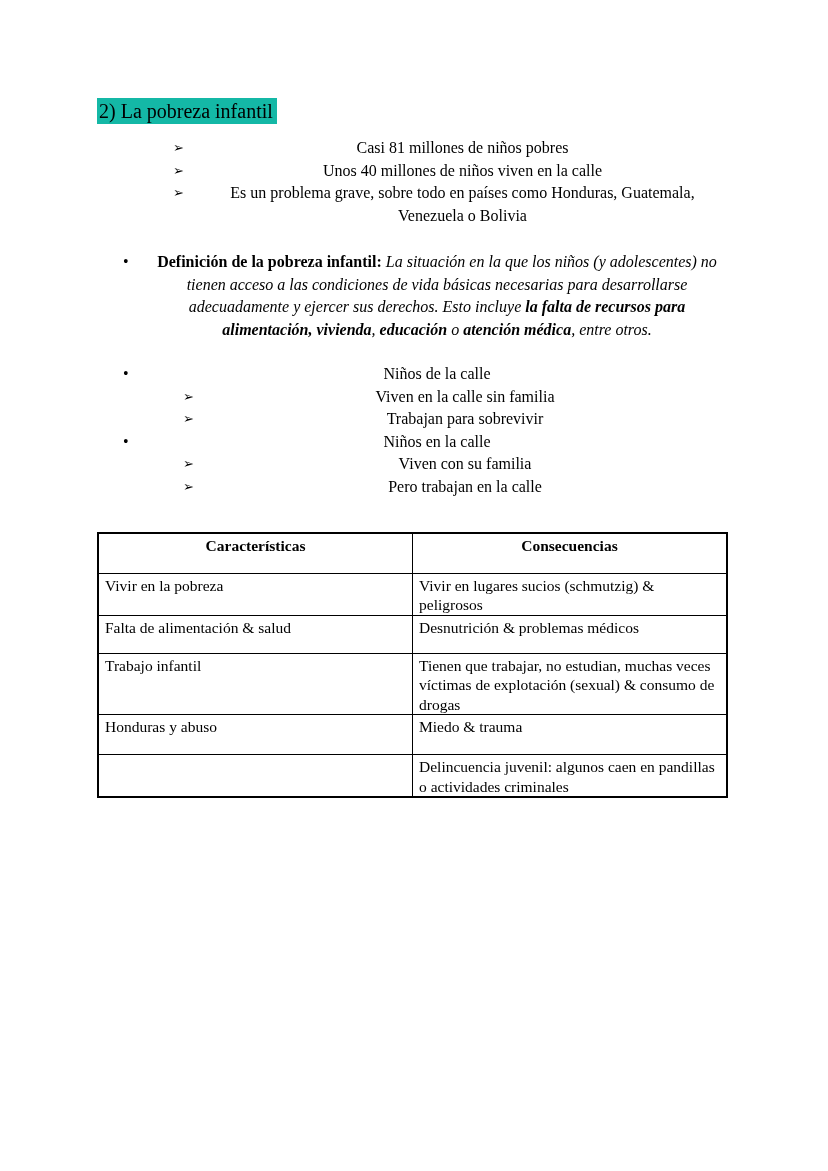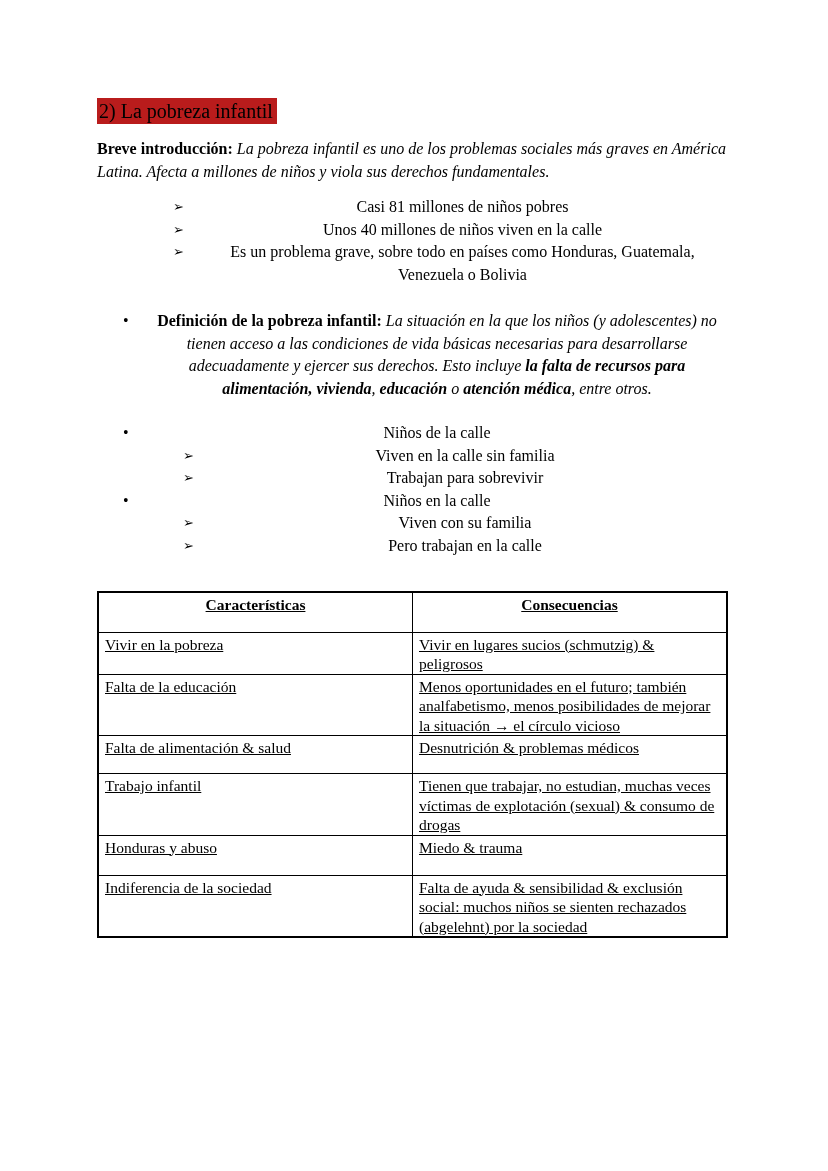--- a/index.html
+++ b/index.html
@@ -6,21 +6,21 @@
   html,body { background:#ffffff; }
   body {
     width:828px; height:1171px; overflow:hidden;
     font-family:"Liberation Serif","DejaVu Serif",serif;
     color:#000;
   }
   .page { padding:98px 100px 0 97px; }
 
   
   .title-line { font-size:20px; line-height:27px; font-weight:normal; margin-bottom:12px; }
-  .hl { background:#b91c1c; padding:2px 4px 2px 2px; }
+  .hl { background:#14b8a6; padding:2px 4px 2px 2px; }
 
   
   .intro { font-size:16px; line-height:23px; margin-bottom:13px; }
   .b  { font-weight:bold; }
   .i  { font-style:italic; }
   .bi { font-weight:bold; font-style:italic; }
   .u  { }
 
   
   .list { font-size:16px; line-height:22.5px; }
@@ -37,32 +37,31 @@
 
   
   table.data-table {
     width:631px; border-collapse:collapse;
     border:2px solid #000;
     font-size:15.5px; line-height:19.5px;
   }
   table.data-table col { width:50%; }
   table.data-table th, table.data-table td {
     border:1px solid #000; vertical-align:top;
-    padding:2px 6px 0 6px; text-align:left; font-weight:normal;text-decoration:underline;
+    padding:2px 6px 0 6px; text-align:left; font-weight:normal;
   }
   table.data-table th { font-weight:bold; text-align:center; }
 </style>
 </head>
 <body>
 
 <div class="page">
 
   <div class="title-line"><span class="hl">2) La pobreza infantil</span></div>
 
-  <p class="intro"><span class="b">Breve introducción:</span><span class="i"> La pobreza infantil es uno de los problemas sociales más graves en América Latina. Afecta a millones de niños y viola sus derechos fundamentales.</span></p>
 
   <div class="list arrow-list">
     <div class="lrow">
         <span class="am">➢</span>
         <span class="t">Casi 81 millones de niños pobres</span>
       </div>
     <div class="lrow">
         <span class="am">➢</span>
         <span class="t">Unos 40 millones de niños viven en la calle</span>
       </div>
@@ -117,36 +116,32 @@
       </colgroup>
     <tbody>
         <tr style="height:40px">
       <th>Características</th>
       <th>Consecuencias</th>
     </tr>
     <tr style="height:42px">
       <td>Vivir en la pobreza</td>
       <td>Vivir en lugares sucios (schmutzig) &amp; peligrosos</td>
     </tr>
-    <tr style="height:59px">
-      <td>Falta de la educación</td>
-      <td>Menos oportunidades en el futuro; también analfabetismo, menos posibilidades de mejorar la situación → el círculo vicioso</td>
-    </tr>
     <tr style="height:38px">
       <td>Falta de alimentación &amp; salud</td>
       <td>Desnutrición &amp; problemas médicos</td>
     </tr>
     <tr style="height:58px">
       <td>Trabajo infantil</td>
       <td>Tienen que trabajar, no estudian, muchas veces víctimas de explotación (sexual) &amp; consumo de drogas</td>
     </tr>
     <tr style="height:40px">
       <td>Honduras y abuso</td>
       <td>Miedo &amp; trauma</td>
     </tr>
-    <tr style="height:59px">
-      <td>Indiferencia de la sociedad</td>
-      <td>Falta de ayuda &amp; sensibilidad &amp; exclusión social: muchos niños se sienten rechazados (abgelehnt) por la sociedad</td>
+    <tr style="height:38px">
+      <td></td>
+      <td>Delincuencia juvenil: algunos caen en pandillas o actividades criminales</td>
     </tr>
   </tbody>
     </table>
 
 </div>
 
 </body></html>

